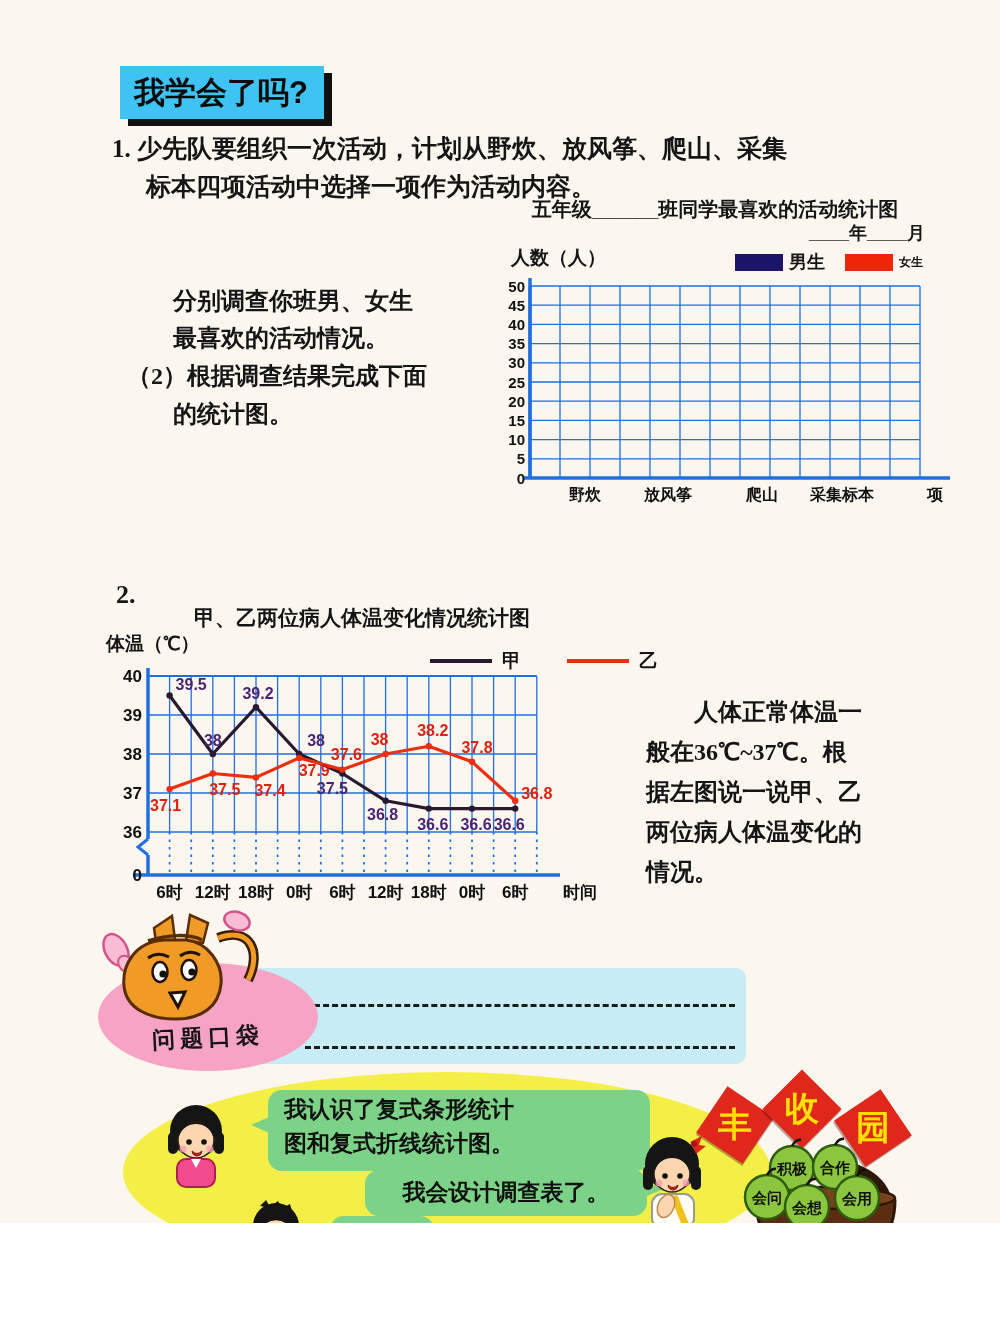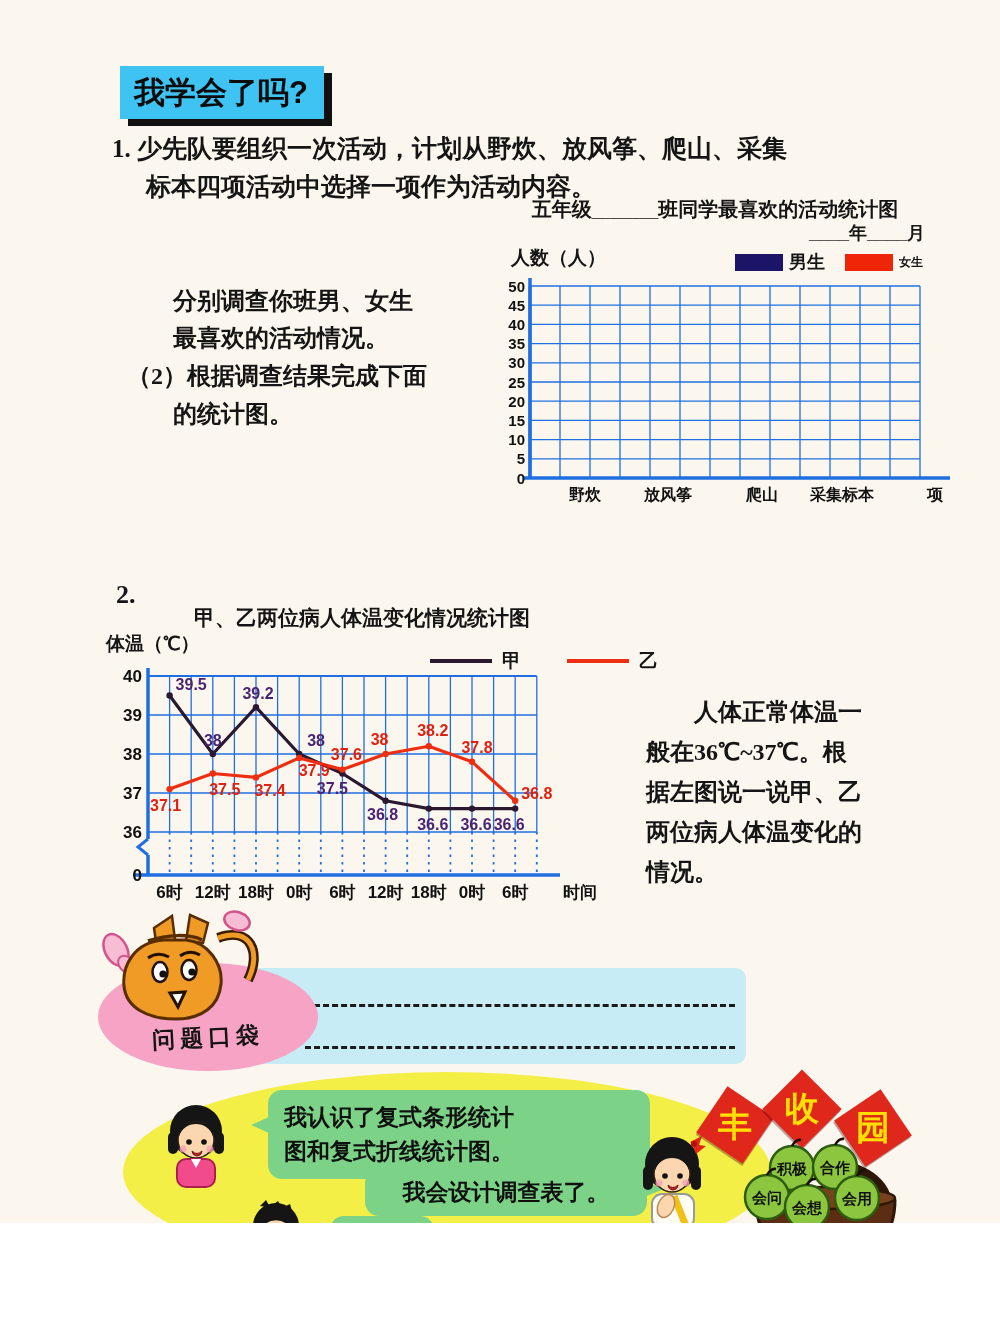--- a/index.html
+++ b/index.html
@@ -268,21 +268,21 @@
     <path d="M24,38 A18,18 0 0 1 58,38 L58,31 A24,24 0 0 0 24,31 Z" fill="#151515"></path>
     <circle cx="34" cy="44" r="2.8" fill="#111"></circle>
     <circle cx="49" cy="44" r="2.8" fill="#111"></circle>
     <circle cx="28" cy="51" r="3.5" fill="#f6a0b4" opacity="0.8"></circle>
     <circle cx="55" cy="51" r="3.5" fill="#f6a0b4" opacity="0.8"></circle>
     <path d="M37,53 Q42,58 47,53 L46,56 Q42,60 38,56 Z" fill="#c0262a" stroke="#7a1212" stroke-width="1"></path>
     <rect x="22" y="61" width="38" height="28" rx="9" fill="#f14b8c" stroke="#a81f52" stroke-width="2"></rect>
     <polygon points="36,61 46,61 41,70" fill="#fff"></polygon>
   </svg>
 
-  <div class="bubble tail-l" style="left:268px;top:1090px;width:382px;height:78px;padding-top:11px;">
+  <div class="bubble tail-l" style="left:268px;top:1090px;width:382px;height:78px;padding-top:3px;">
     <div class="bl">我认识了复式条形统计</div>
     <div class="bl">图和复式折线统计图。</div>
   </div>
 
   <div class="bubble tail-r" style="left:365px;top:1170px;width:282px;height:46px;display:flex;align-items:center;justify-content:center;">
     <span class="bl">我会设计调查表了。</span>
   </div>
 
   <svg style="position:absolute;left:240px;top:1198px;" width="72" height="70" viewBox="0 0 72 70">
     <circle cx="36" cy="28" r="23" fill="#151515"></circle>

